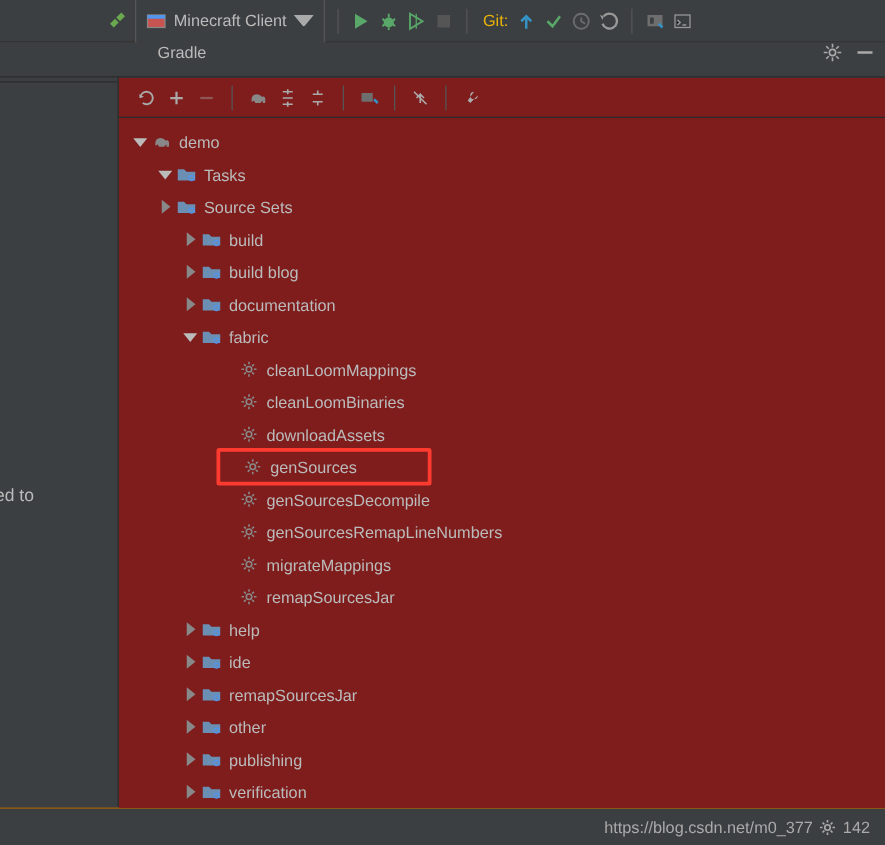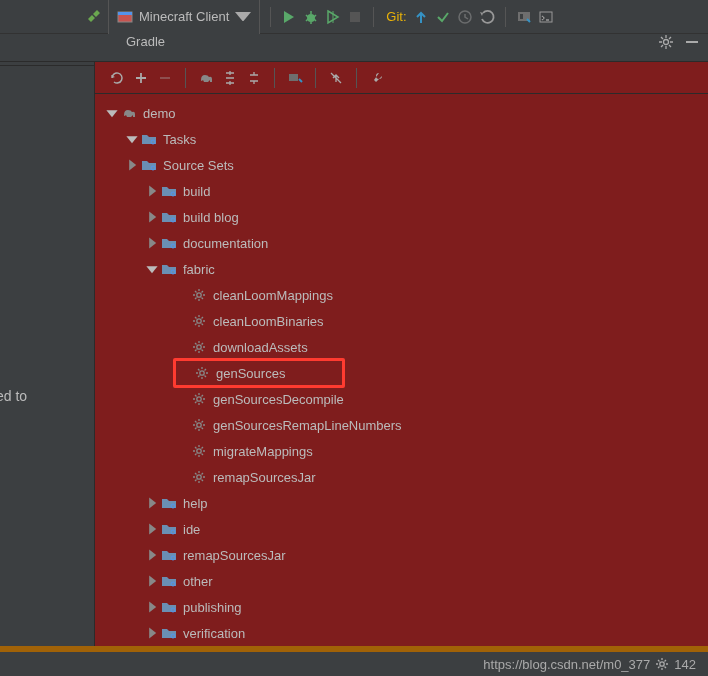--- a/index.html
+++ b/index.html
@@ -85,21 +85,21 @@
     border-radius:2px;
     height:30px !important;
     margin-top:-2px; margin-bottom:-2px;
   }
   .footer {
     position:absolute; left:0; right:0; bottom:0; height:30px;
     display:flex; align-items:center; justify-content:flex-end;
     padding: 0 12px;
     color:#aaa; font-size:13px;
     background:#3c3f41;
-    border-top:6px solid #a16207;
+    border-top:1px solid #a16207;
   }
   .footer .gear { margin:0 4px; }
 </style>
 </head>
 <body>
 
 <div class="top-toolbar">
   <span class="tb-icon">
     <svg viewBox="0 0 16 16">
         <path d="M2 10 L6 6 L9 9 L5 13 Z M7 5 L11 1 L14 4 L10 8 Z" fill="#6aa84f"></path>

